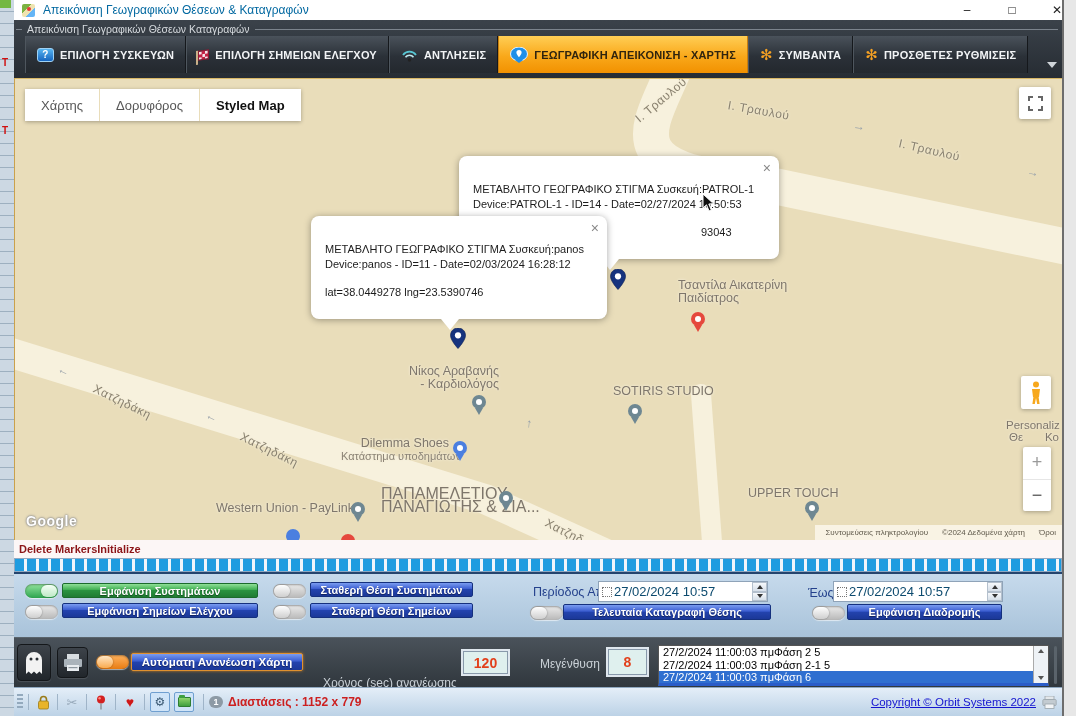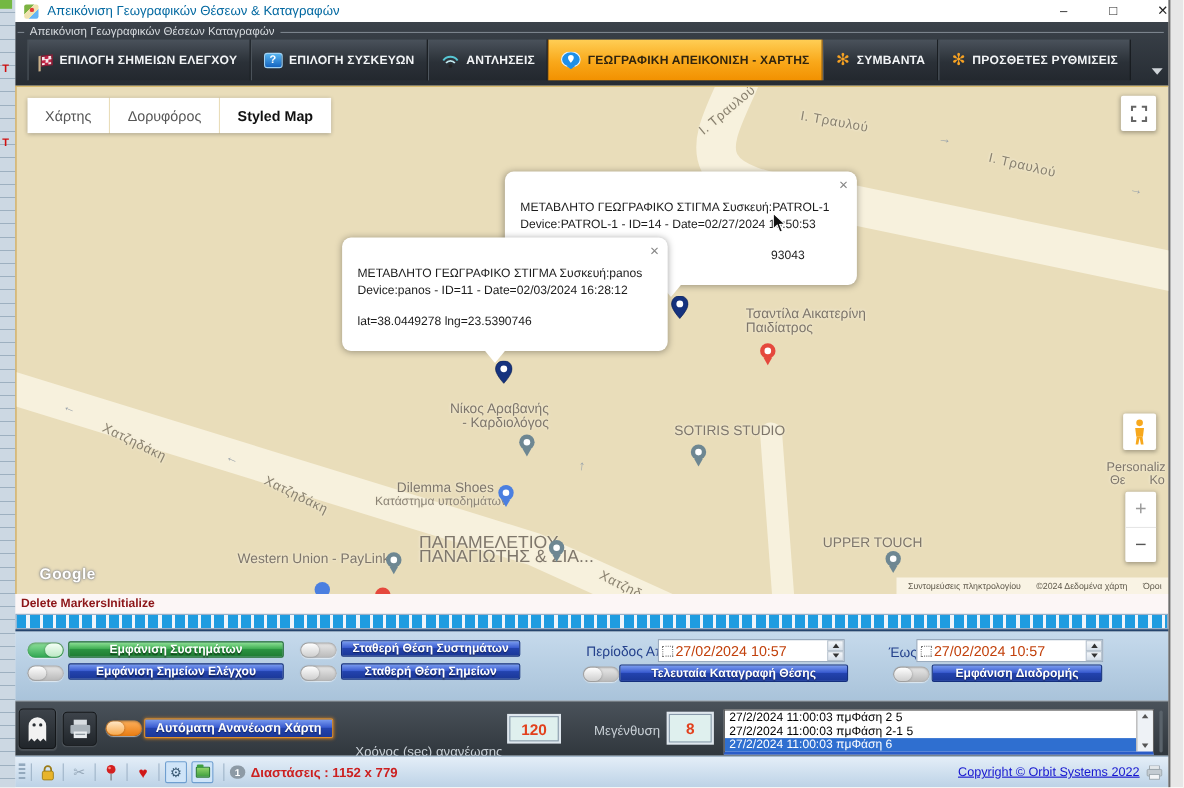--- a/index.html
+++ b/index.html
@@ -72,21 +72,21 @@
   .infowin .lines{padding:26px 14px 8px 14px;white-space:nowrap;}
   .infowin .close{position:absolute;top:5px;right:8px;font-size:14px;color:#888;line-height:14px;}
   .infowin .tail{position:absolute;width:0;height:0;border-left:9px solid transparent;border-right:9px solid transparent;border-top:11px solid #fff;}
   .pegman-btn{position:absolute;left:1006px;top:297px;width:30px;height:33px;background:#fff;border-radius:2px;
     box-shadow:0 1px 4px rgba(0,0,0,.3);display:flex;align-items:center;justify-content:center;}
   .zoomctrl{position:absolute;left:1008px;top:368px;width:28px;height:64px;background:#fff;border-radius:2px;
     box-shadow:0 1px 4px rgba(0,0,0,.3);display:flex;flex-direction:column;}
   .zoomctrl .zbtn{flex:1;display:flex;align-items:center;justify-content:center;font-size:18px;}
   .zoom-plus{color:#9a9a9a;}.zoom-plus::before{content:"+";}
   .zoom-minus{color:#565656;border-top:1px solid #e6e6e6;}.zoom-minus::before{content:"−";}
-  .google-logo{position:absolute;left:21px;top:434px;font-size:14px;font-weight:bold;color:#fff;letter-spacing:.5px;
+  .google-logo{position:absolute;left:11px;top:434px;font-size:14px;font-weight:bold;color:#fff;letter-spacing:.5px;
     text-shadow:0 0 1px #8a8a8a,0 0 2px #8a8a8a,0 0 3px #9a9a9a;}
   .attribution{position:absolute;right:0;bottom:0;height:15px;background:rgba(250,246,233,.88);
     display:flex;align-items:center;gap:14px;padding:0 6px 0 10px;font-size:8px;color:#5f594b;}
   .cursor-svg{position:absolute;left:687px;top:114px;}
 
   
   .links-strip{position:absolute;left:14px;top:540px;width:1048px;height:18px;background:#fcf6f6;
     display:flex;align-items:center;padding-left:5px;}
   .links-strip a{font-size:11px;font-weight:600;color:#8c1518;text-decoration:none;}
   .progress{position:absolute;left:14px;top:558px;width:1048px;height:14px;background:#fff;border:1px solid #8fa8c2;
@@ -103,21 +103,21 @@
   .tgl.on::after{left:auto;right:1px;background:linear-gradient(#f4fff6,#bfe9c6);}
   .tgl.orange{background:linear-gradient(#ffb25e,#e87c12);}
   .tgl.orange::after{background:linear-gradient(#ffe5c2,#f8ab50);}
   .bluebtn{position:absolute;display:flex;align-items:center;justify-content:center;color:#fff;font-weight:bold;font-size:11px;
     background:linear-gradient(#7a9cf0 0%,#3a5cd0 45%,#2343ae 50%,#1b3898 100%);
     border:1px solid #15307e;border-radius:2px;text-shadow:0 1px 1px rgba(0,0,0,.45);white-space:nowrap;}
   .greenbtn{background:linear-gradient(#8ee096 0%,#3fae52 45%,#2a9240 50%,#1f7c33 100%);border-color:#1b6b2c;}
   .ctl-label{position:absolute;font-size:12.5px;color:#24418c;white-space:nowrap;}
   .dtp{position:absolute;width:170px;height:21px;background:#fff;border:1px solid #8fa3b8;display:flex;align-items:center;}
   .dtp .cb{width:10px;height:10px;border:1px dotted #777;background:#fff;margin:0 2px 0 3px;flex:none;}
-  .dtp .val{font-size:13px;color:#c2410c;flex:1;white-space:nowrap;}
+  .dtp .val{font-size:13px;color:#0c4a6e;flex:1;white-space:nowrap;}
   .dtp .spin{width:15px;height:100%;display:flex;flex-direction:column;flex:none;}
   .spin-btn{flex:1;background:linear-gradient(#f5f8fb,#d6dfe9);border:1px solid #b4c0cd;display:flex;align-items:center;justify-content:center;}
   .tri-up{width:0;height:0;border-left:3px solid transparent;border-right:3px solid transparent;border-bottom:4px solid #333;}
   .tri-dn{width:0;height:0;border-left:3px solid transparent;border-right:3px solid transparent;border-top:4px solid #333;}
 
   
   .dark-panel{position:absolute;left:14px;top:637px;width:1048px;height:50px;
     background:linear-gradient(#4a525a,#30373d);border-top:1px solid #5a646c;}
   .tool-btn{position:absolute;background:linear-gradient(#3d434a,#21262b);border:1px solid #14171a;border-radius:4px;
     display:flex;align-items:center;justify-content:center;box-shadow:0 1px 1px rgba(255,255,255,.12);}
@@ -173,26 +173,26 @@
   </div>
 
   <div class="dark-header">
     <div class="group-label-row">
       <div class="gl-line gl-pre"></div>
       <span class="group-label">Απεικόνιση Γεωγραφικών Θέσεων  Καταγραφών</span>
       <div class="gl-line gl-post"></div>
     </div>
     <div class="tabbar">
       <div class="tab">
+        <span class="dev-q"></span>
+        <span>ΕΠΙΛΟΓΗ ΣΥΣΚΕΥΩΝ</span>
+      </div>
+      <div class="tab">
         <span class="flag"></span>
         <span>ΕΠΙΛΟΓΗ ΣΗΜΕΙΩΝ ΕΛΕΓΧΟΥ</span>
-      </div>
-      <div class="tab">
-        <span class="dev-q"></span>
-        <span>ΕΠΙΛΟΓΗ ΣΥΣΚΕΥΩΝ</span>
       </div>
       <div class="tab">
         <svg width="17" height="14" viewBox="0 0 17 14">
           <path d="M2 7 a8 8 0 0 1 13 0" fill="none" stroke="#57c7d4" stroke-width="1.8"></path>
           <path d="M4.5 9.3 a5 5 0 0 1 8 0" fill="none" stroke="#bfe8ee" stroke-width="1.6"></path>
           <circle cx="8.5" cy="12" r="1.7" fill="#222"></circle>
         </svg>
         <span>ΑΝΤΛΗΣΕΙΣ</span>
       </div>
       <div class="tab active">

